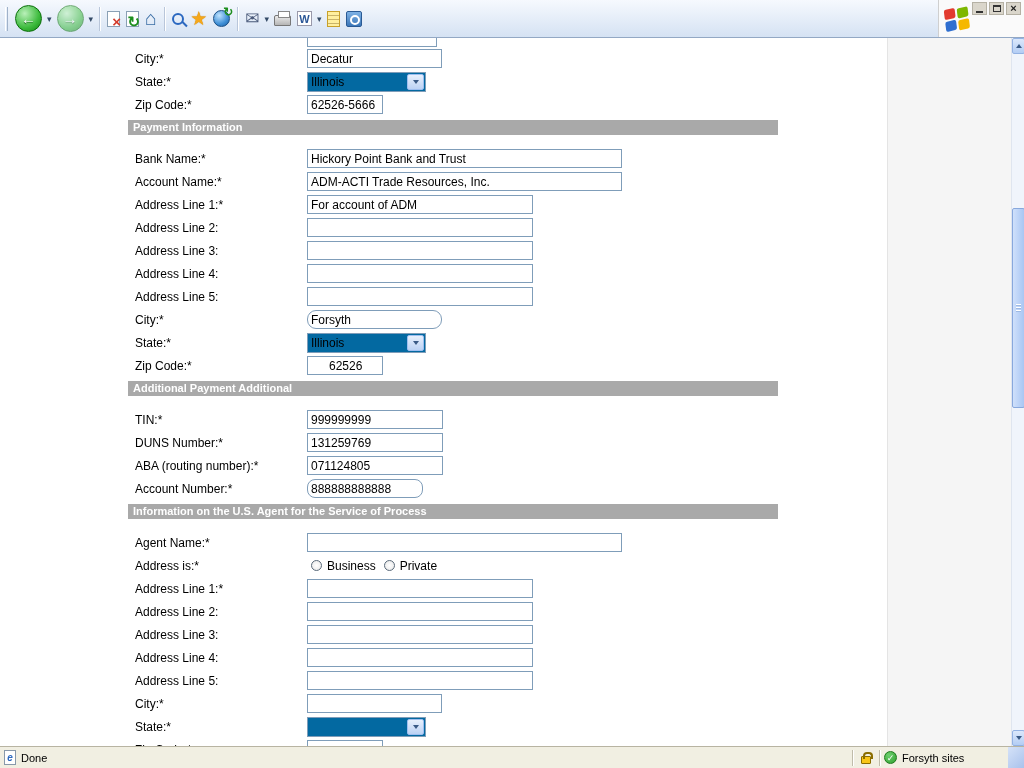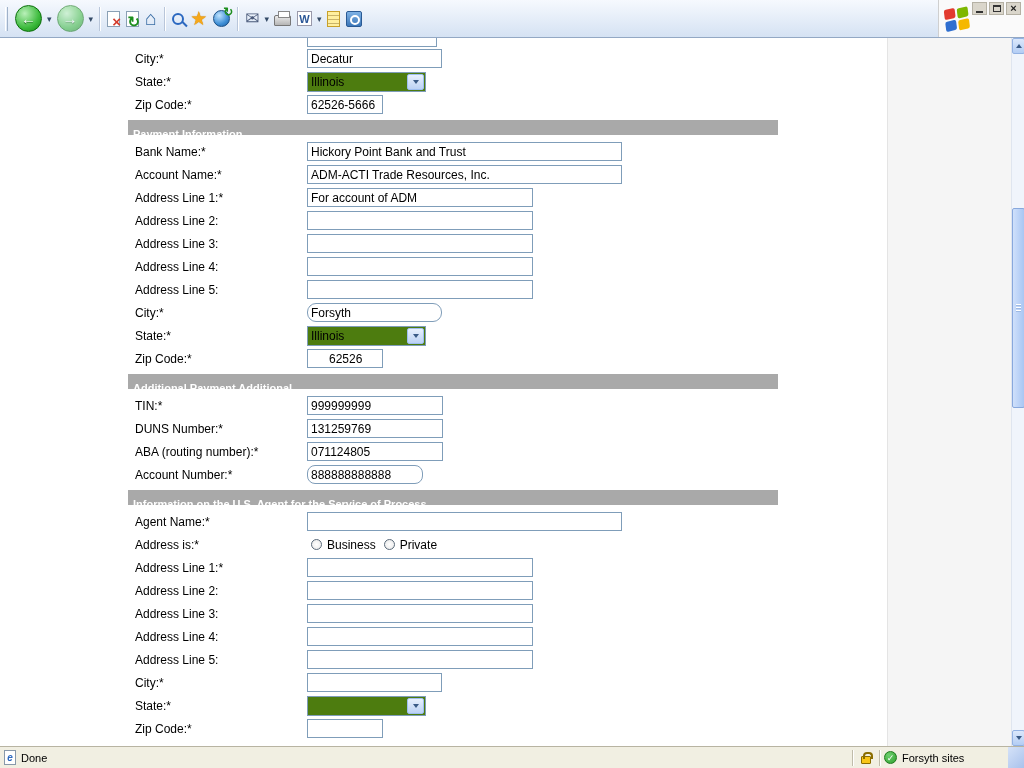--- a/index.html
+++ b/index.html
@@ -49,22 +49,22 @@
   .q-red { background:#e23a2e; } .q-green { background:#7db700; } .q-blue { background:#2f6fd0; } .q-yellow { background:#f5b800; }
 
   
   .content { position:absolute; top:38px; left:0; width:1011px; height:708px; background:#fff; overflow:hidden; }
   .right-gutter { position:absolute; top:0; left:887px; width:124px; height:100%; background:#f5f5f5; border-left:1px solid #e4e4e4; }
   .form-area { position:absolute; top:0; left:0; width:887px; height:100%; padding-left:135px; }
   .partial-input { width:130px; height:9px; margin-left:172px; background:#fff; border:1px solid #7f9db9; border-top:none; }
   .form-row { height:23px; display:flex; align-items:center; }
   .form-label { width:172px; font-size:12px; color:#000; flex:none; }
   .xp-input { height:19px; border:1px solid #7f9db9; font:12px "Liberation Sans", sans-serif; padding:1px 3px; background:#fff; color:#000; }
-  .section-header { width:650px; height:15px; margin:4px 0 5px -7px; background:#a9a9a9; color:#fff; font-size:11px; font-weight:bold; line-height:14px; padding:7px 5px; }
-  .xp-select { height:20px; border:1px solid #7f9db9; background:#4d7c0f; display:inline-flex; align-items:center; justify-content:space-between; padding-left:3px; }
+  .section-header { width:650px; height:15px; margin:4px 0 12px -7px; background:#a9a9a9; color:#fff; font-size:11px; font-weight:bold; line-height:14px; padding:0 5px; }
+  .xp-select { height:20px; border:1px solid #7f9db9; background:#0369a1; display:inline-flex; align-items:center; justify-content:space-between; padding-left:3px; }
   .xp-select-text { font-size:12px; color:#000; white-space:nowrap; overflow:hidden; }
   .xp-select-btn { flex:none; width:17px; height:16px; margin:1px; background:linear-gradient(#e8f0fc,#bcd2f4); border:1px solid #9ebef0; border-radius:2px; display:flex; align-items:center; justify-content:center; }
   .dd-tri { width:0; height:0; border-left:3px solid transparent; border-right:3px solid transparent; border-top:4px solid #3a5a86; }
   .radio-group { display:flex; gap:8px; margin-left:4px; }
   .radio-option { display:flex; align-items:center; gap:5px; font-size:12px; }
   .radio-circle { width:11px; height:11px; border-radius:50%; border:1px solid #5a6a7a; background:radial-gradient(#fff,#e6e6e6); flex:none; }
 
   
   .scrollbar { position:absolute; top:38px; right:0; width:13px; height:708px; background:#f0f4fb; border-left:1px solid #dfe5ef; }
   .sb-btn { position:absolute; left:0; width:13px; height:16px; background:linear-gradient(#dbe8fb,#b3cdf4); border:1px solid #93b2e3; border-radius:2px; display:flex; align-items:center; justify-content:center; }

